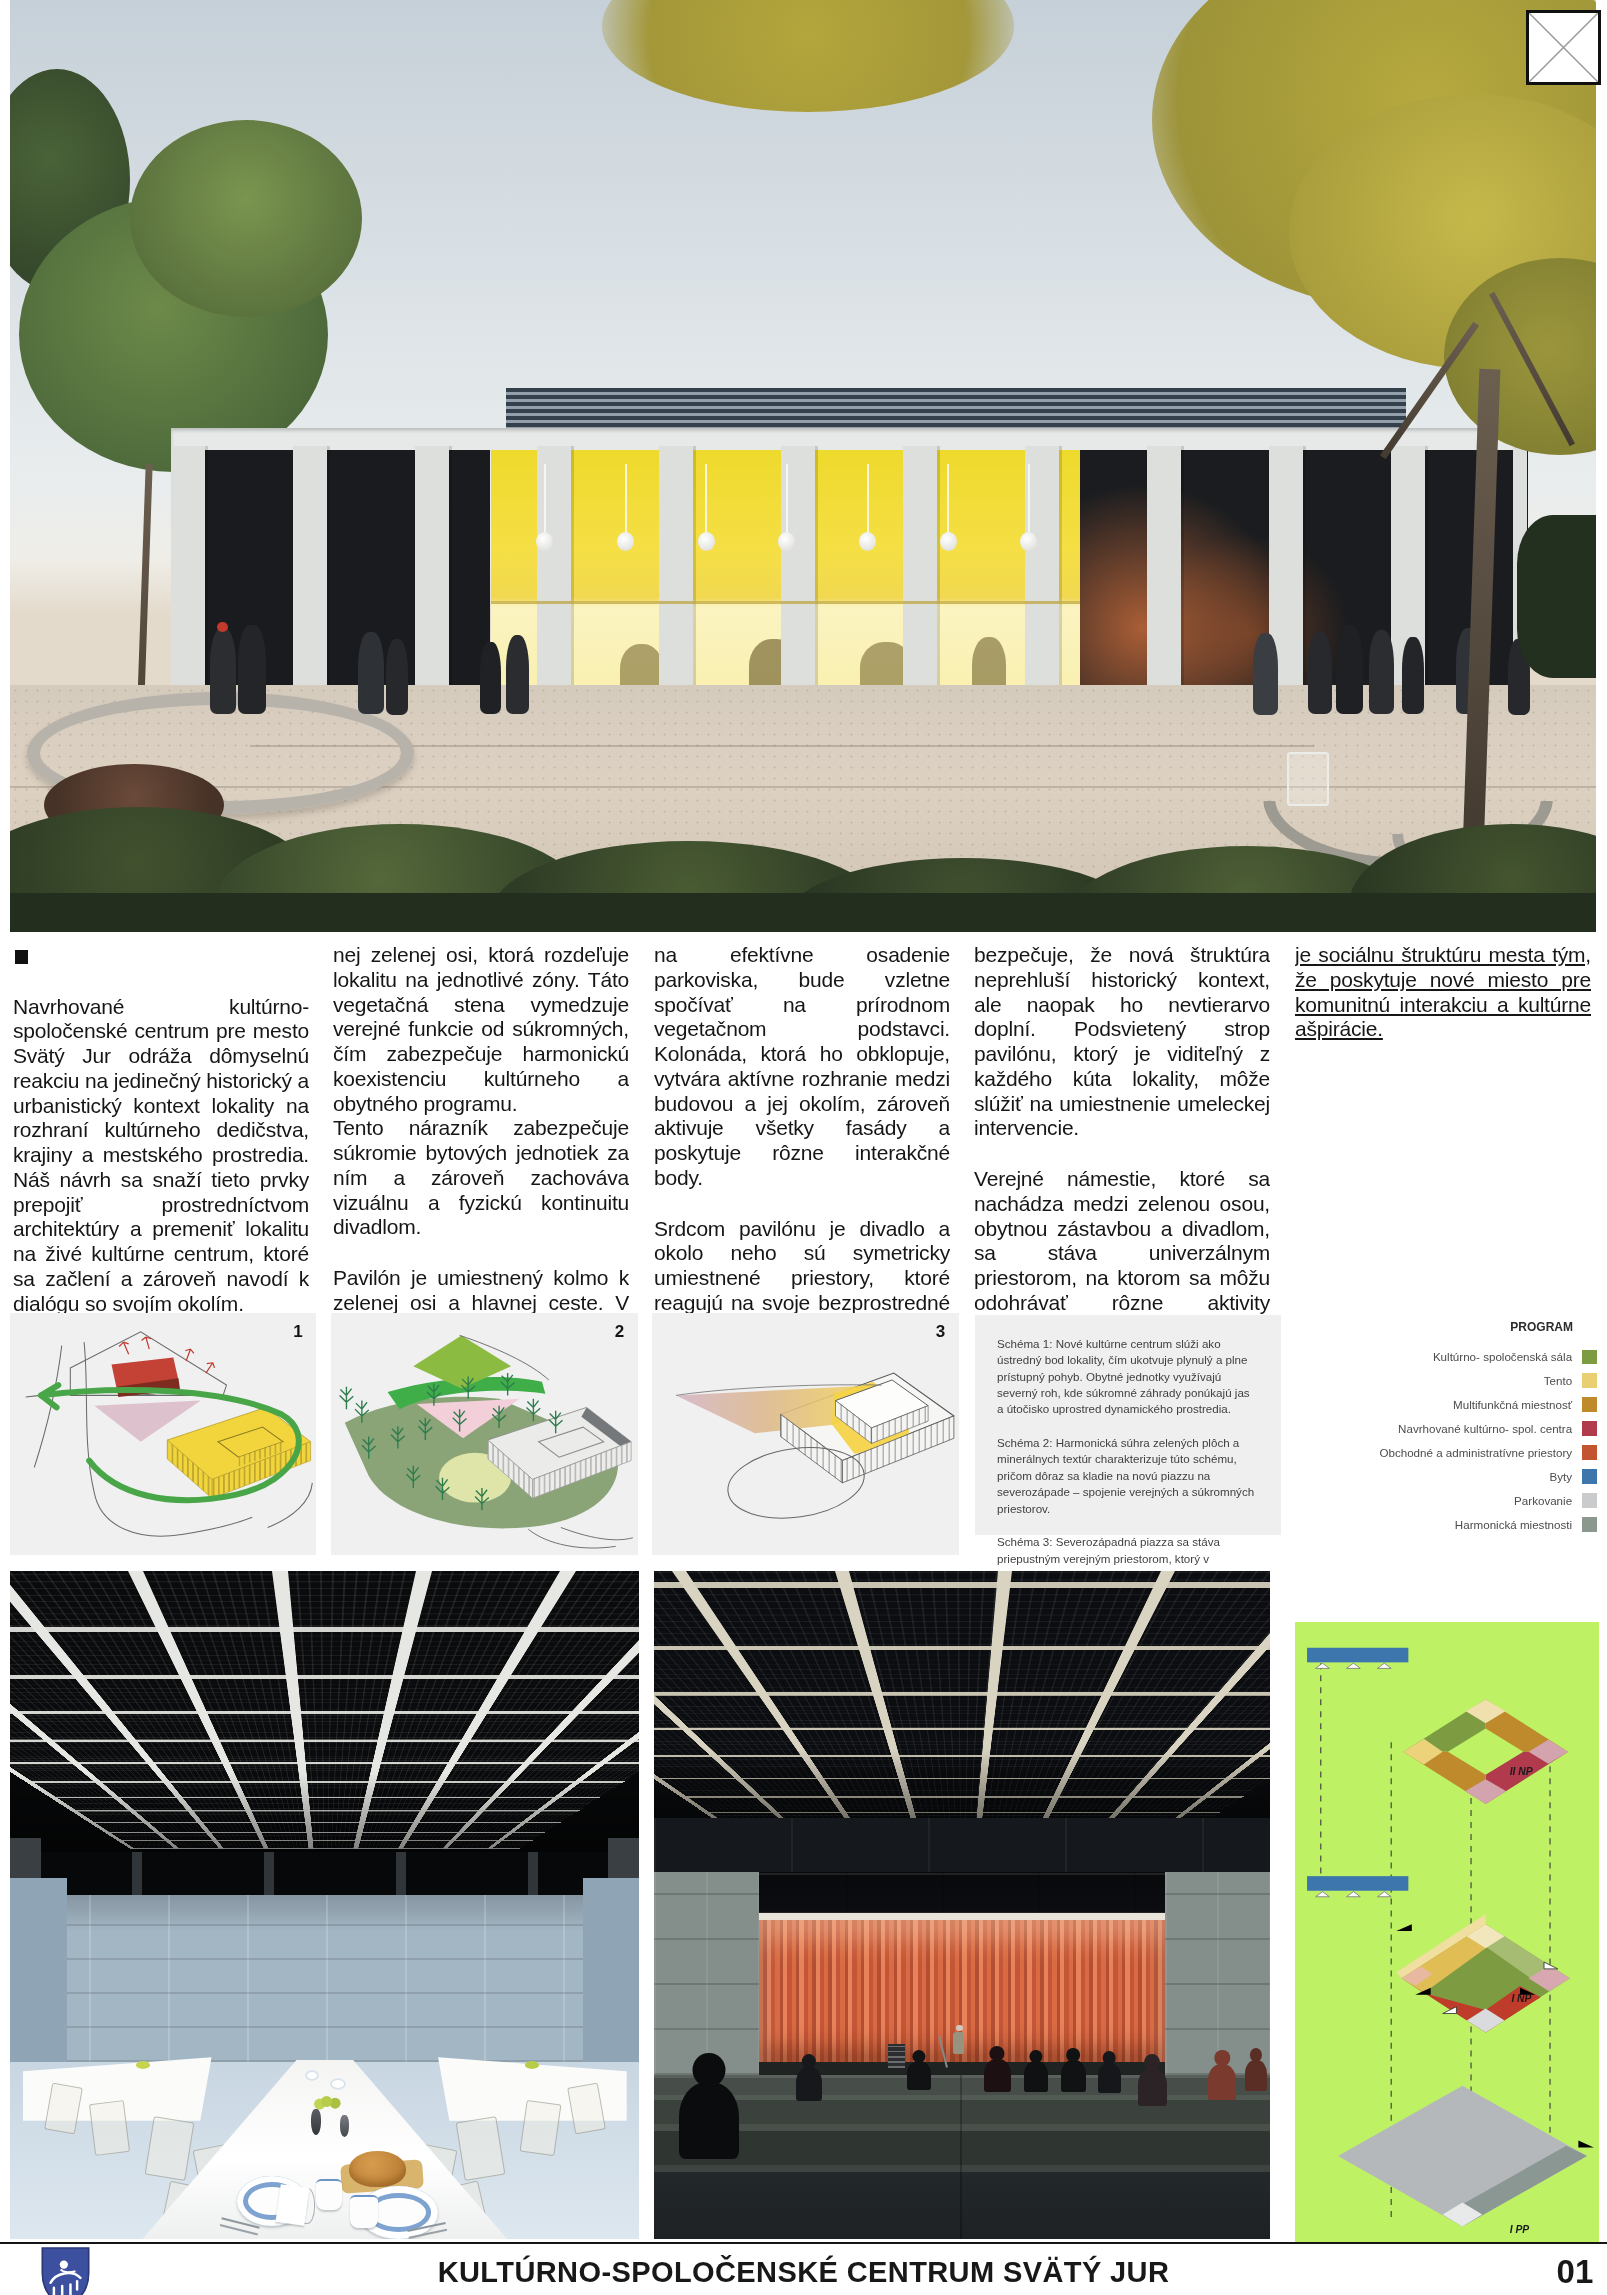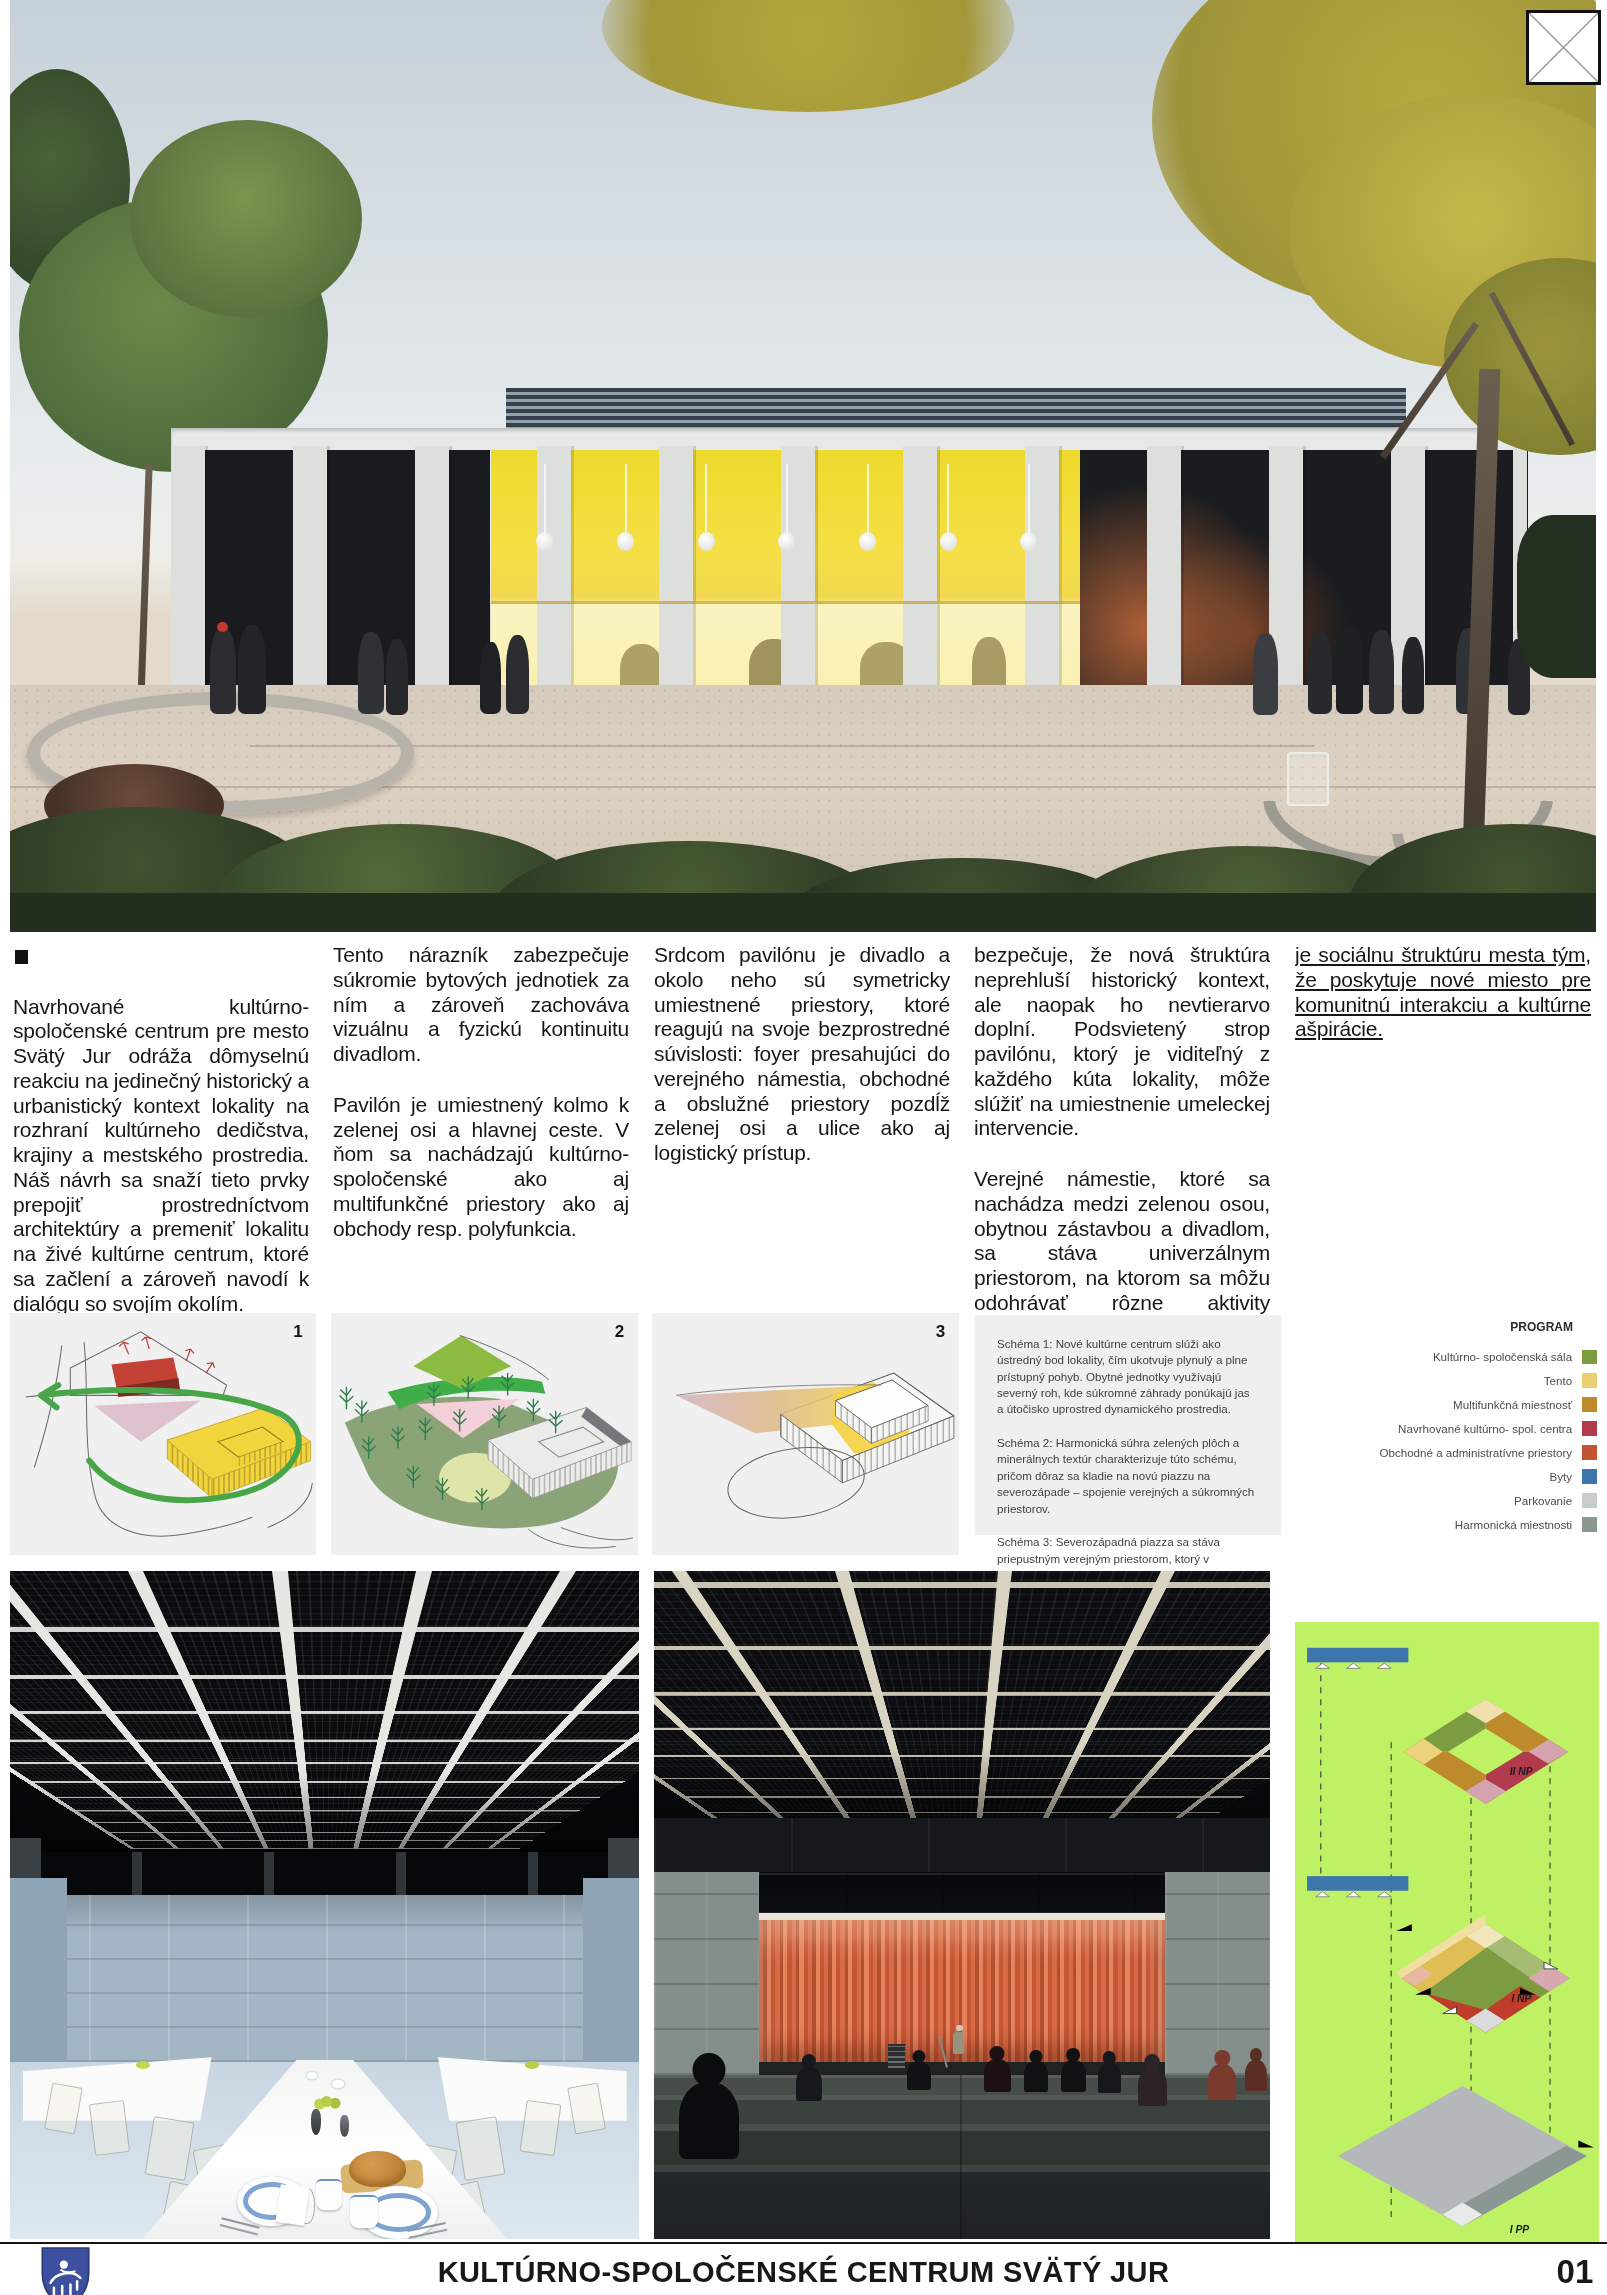--- a/index.html
+++ b/index.html
@@ -190,25 +190,27 @@
     </svg>
   </div>
 
   <section>
     <div class="essay-col" style="left:13px;">
       <span class="bullet"></span>
       <p>Navrhované kultúrno-spoločenské centrum pre mesto Svätý Jur odráža dômyselnú reakciu na jedinečný historický a urbanistický kontext lokality na rozhraní kultúrneho dedičstva, krajiny a mestského prostredia. Náš návrh sa snaží tieto prvky prepojiť prostredníctvom architektúry a premeniť lokalitu na živé kultúrne centrum, ktoré sa začlení a zároveň navodí k dialógu so svojím okolím.</p>
 
     </div>
     <div class="essay-col" style="left:333px;">
+      <p>nej zelenej osi, ktorá rozdeľuje lokalitu na jednotlivé zóny. Táto vegetačná stena vymedzuje verejné funkcie od súkromných, čím zabezpečuje harmonickú koexistenciu kultúrneho a obytného programu.</p>
       <p class="tight">Tento nárazník zabezpečuje súkromie bytových jednotiek za ním a zároveň zachováva vizuálnu a fyzickú kontinuitu divadlom.</p>
       <p>Pavilón je umiestnený kolmo k zelenej osi a hlavnej ceste. V ňom sa nachádzajú kultúrno-spoločenské ako aj multifunkčné priestory ako aj obchody resp. polyfunkcia.</p>
 
     </div>
     <div class="essay-col" style="left:654px;">
+      <p>na efektívne osadenie parkoviska, bude vzletne spočívať na prírodnom vegetačnom podstavci. Kolonáda, ktorá ho obklopuje, vytvára aktívne rozhranie medzi budovou a jej okolím, zároveň aktivuje všetky fasády a poskytuje rôzne interakčné body.</p>
       <p>Srdcom pavilónu je divadlo a okolo neho sú symetricky umiestnené priestory, ktoré reagujú na svoje bezprostredné súvislosti: foyer presahujúci do verejného námestia, obchodné a obslužné priestory pozdĺž zelenej osi a ulice ako aj logistický prístup.</p>
 
     </div>
     <div class="essay-col" style="left:974px;">
       <p>bezpečuje, že nová štruktúra neprehluší historický kontext, ale naopak ho nevtierarvo doplní. Podsvietený strop pavilónu, ktorý je viditeľný z každého kúta lokality, môže slúžiť na umiestnenie umeleckej intervencie.</p>
       <p>Verejné námestie, ktoré sa nachádza medzi zelenou osou, obytnou zástavbou a divadlom, sa stáva univerzálnym priestorom, na ktorom sa môžu odohrávať rôzne aktivity (podujatia, týždenné trhy atď.).</p>
 
     </div>
     <div class="essay-col" style="left:1295px;text-decoration:underline;">
       <p>je sociálnu štruktúru mesta tým, že poskytuje nové miesto pre komunitnú interakciu a kultúrne ašpirácie.</p>

